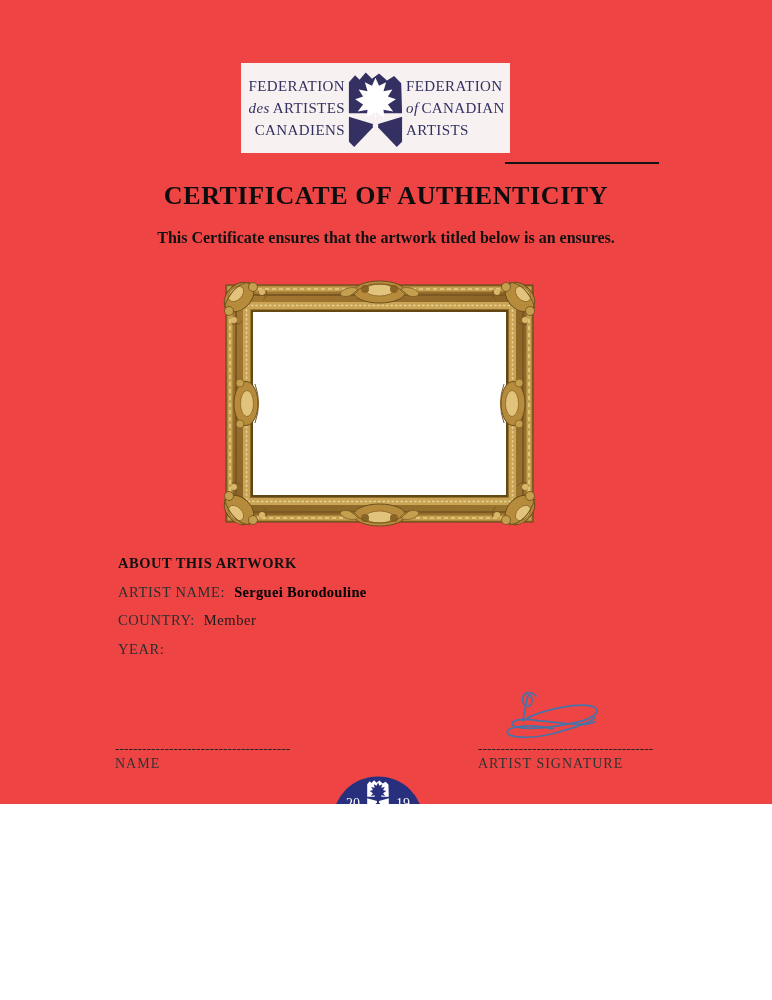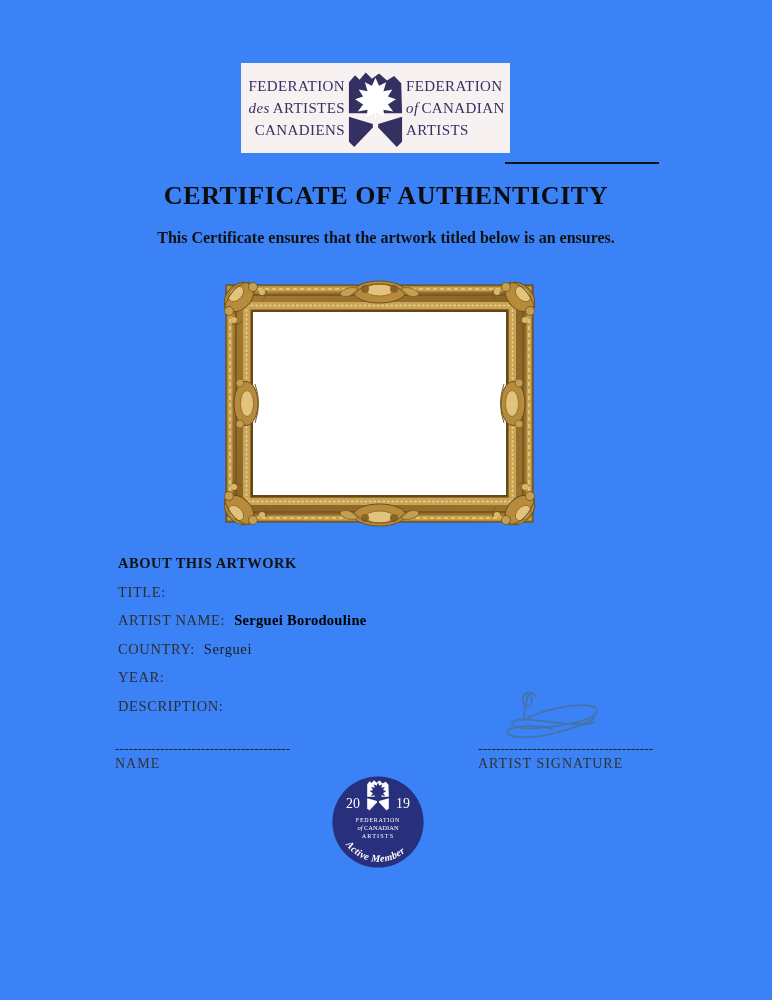--- a/index.html
+++ b/index.html
@@ -1,17 +1,17 @@
 <!DOCTYPE html>
 <html><head>
 <meta charset="utf-8">
 <style>
   html,body{margin:0;padding:0;background:#ffffff;}
   .page{
-    position:relative;width:772px;height:1000px;margin:0 auto;background:#3b82f6;
+    position:relative;width:772px;height:804px;margin:0 auto;background:#ef4444;
     font-family:"Liberation Serif","DejaVu Serif",serif;color:#1b1b1b;overflow:hidden;
   }
   
   .logo-band{
     position:absolute;left:241px;top:63px;width:269px;height:90px;
     background:#f7f1f2;display:flex;align-items:center;justify-content:space-between;
   }
   .logo-col{width:104px;font-size:15px;line-height:22px;letter-spacing:.4px;color:#343061;}
   .logo-col.left{text-align:right;}
   .logo-col.right{text-align:left;}
@@ -124,33 +124,27 @@
       <circle cx="18" cy="103" r="4" fill="#c49f4e" stroke="#7a5922" stroke-width=".7"></circle>
       <circle cx="18" cy="144" r="4" fill="#c49f4e" stroke="#7a5922" stroke-width=".7"></circle>
       <path d="M33,104 Q40,123 33,143" stroke="#7a5922" fill="none"></path>
     </g>
     <use href="#cartLeft" transform="translate(315,0) scale(-1,1)"></use>
   </svg>
 
   <div class="info">
     <div class="row heading">ABOUT THIS ARTWORK</div>
     <div class="row">
-      <span class="lbl">TITLE:</span><span class="val"></span>
-    </div>
-    <div class="row">
       <span class="lbl">ARTIST NAME:</span><span class="val bold">Serguei Borodouline</span>
     </div>
     <div class="row">
-      <span class="lbl">COUNTRY:</span><span class="val">Serguei</span>
+      <span class="lbl">COUNTRY:</span><span class="val">Member</span>
     </div>
     <div class="row">
       <span class="lbl">YEAR:</span><span class="val"></span>
-    </div>
-    <div class="row">
-      <span class="lbl">DESCRIPTION:</span><span class="val"></span>
     </div>
   </div>
 
   <svg class="sig-svg" width="118" height="55" viewBox="0 0 115 52">
     <g fill="none" stroke="#4673a8" stroke-width="1.7" stroke-linecap="round">
       <path d="M40,7 C34,1 26,4 27,12 C28,19 37,19 36,10 C35,6 33,5 32,7 C30,14 29,23 27,31"></path>
       <path d="M27,31 C45,20 86,12 97,18 C104,22 96,29 78,33 C57,38 30,40 20,37 C12,34 18,29 33,30 C55,32 88,38 97,32"></path>
       <path d="M56,39 C38,34 13,36 12,42 C11,48 36,49 55,44 C74,39 94,33 97,28"></path>
     </g>
   </svg>

